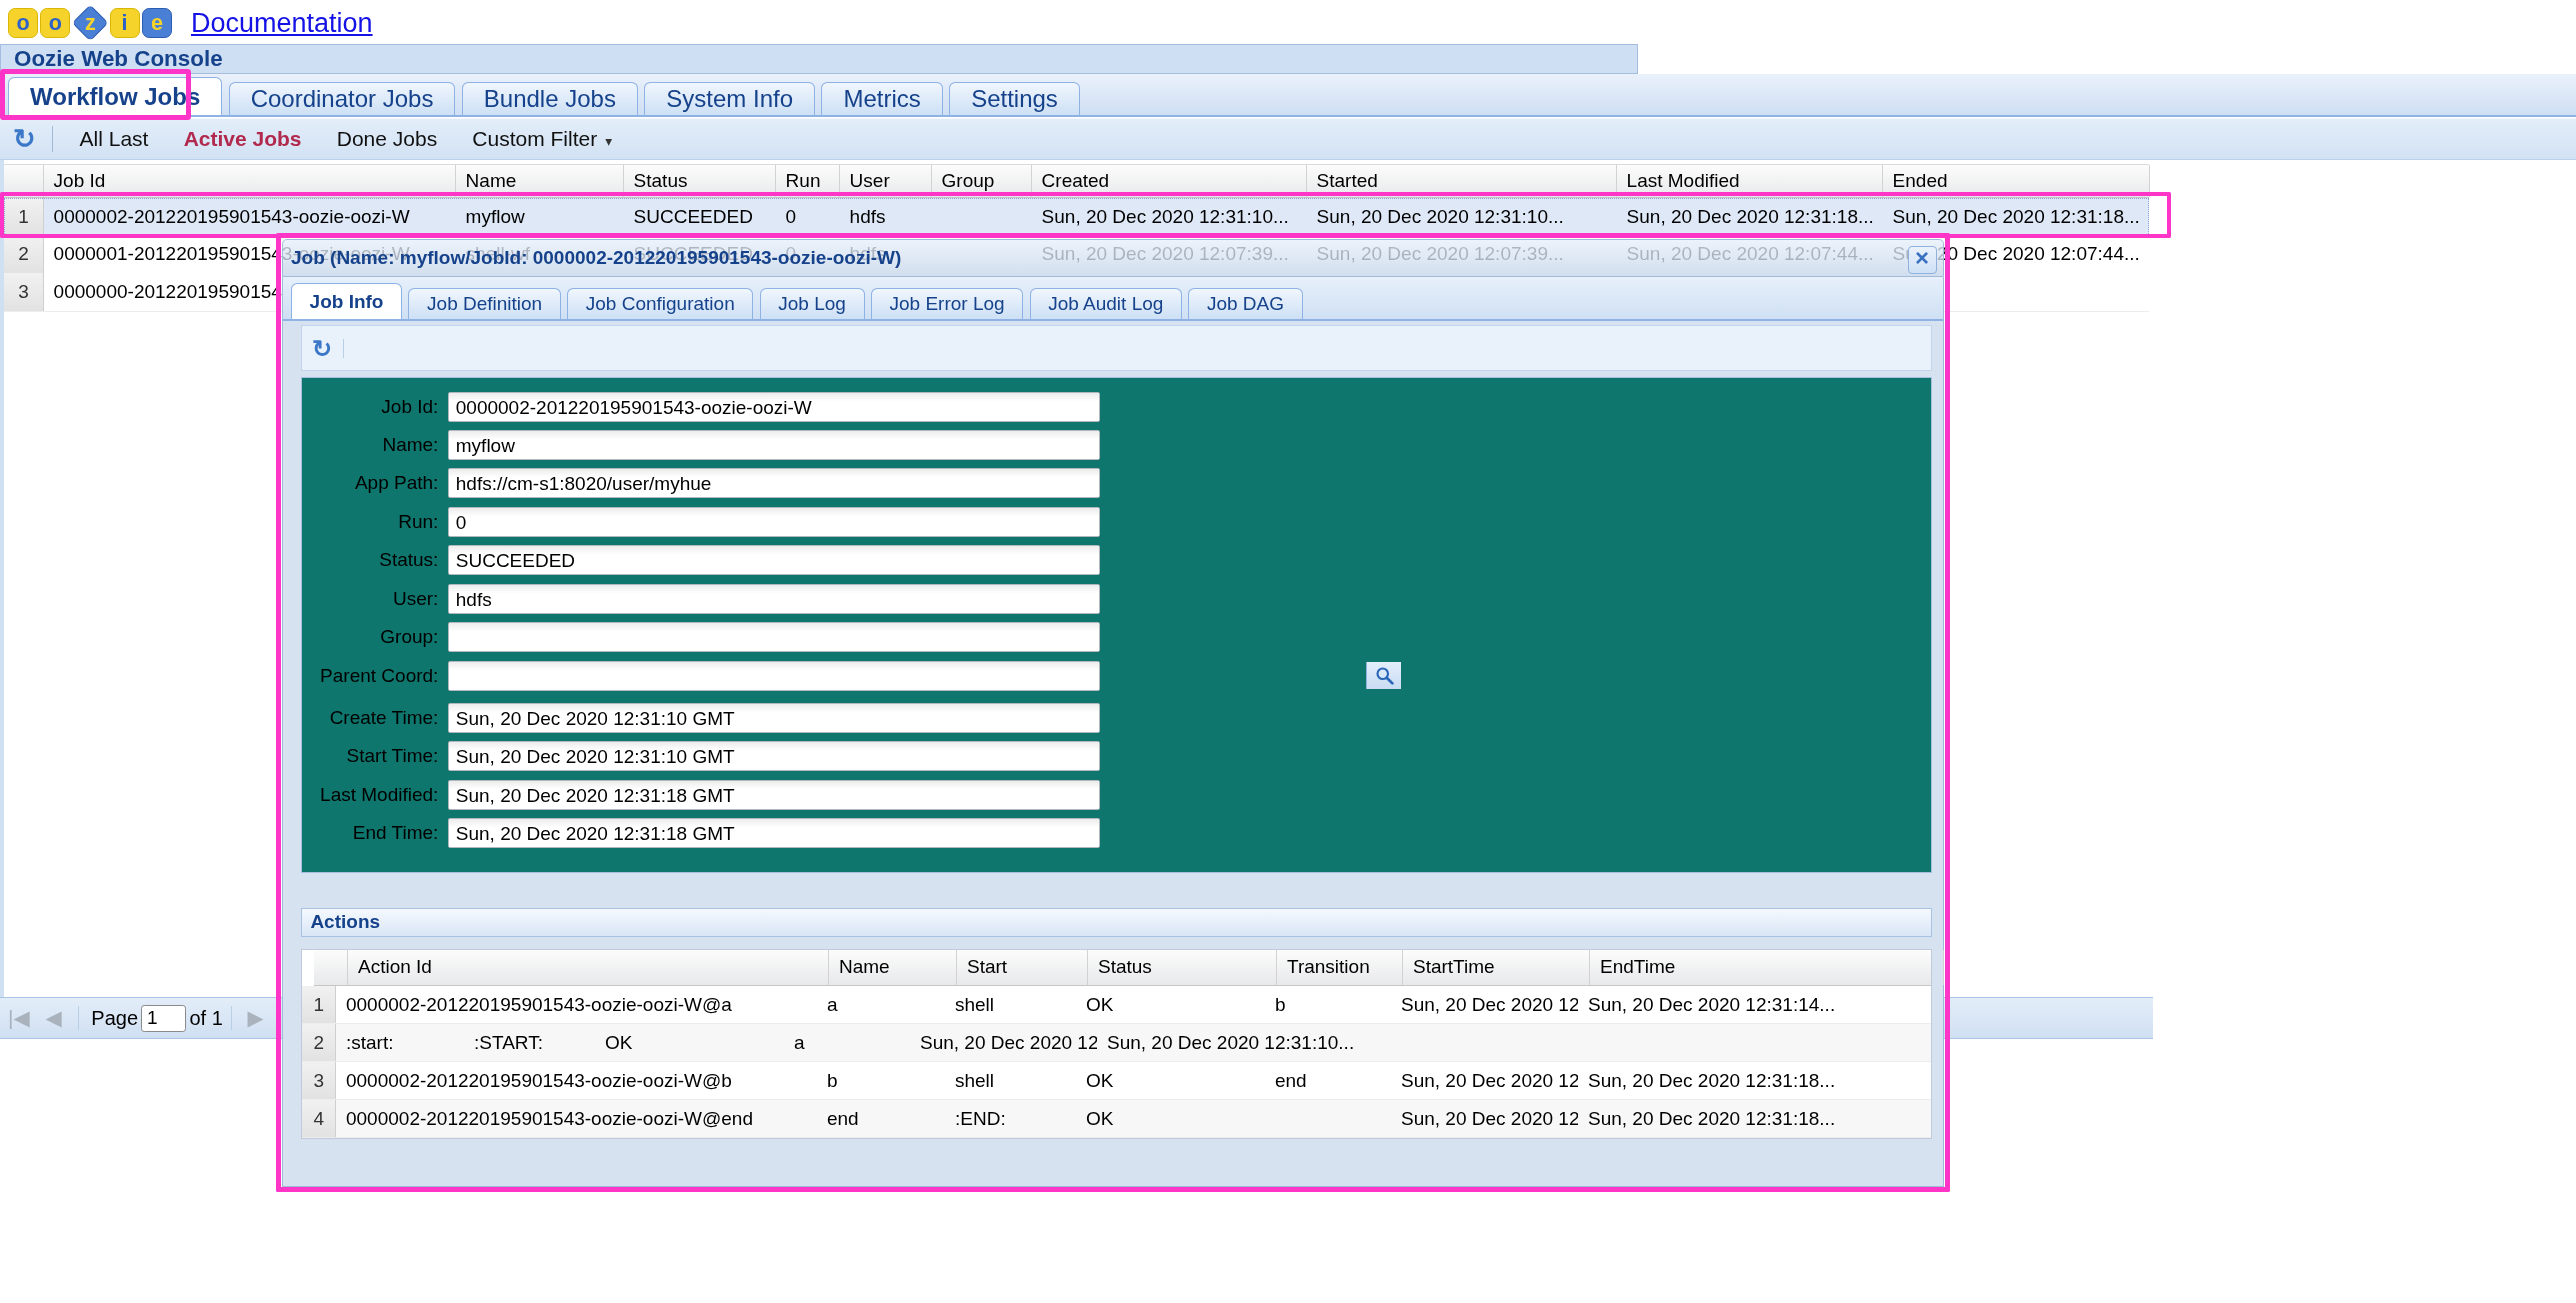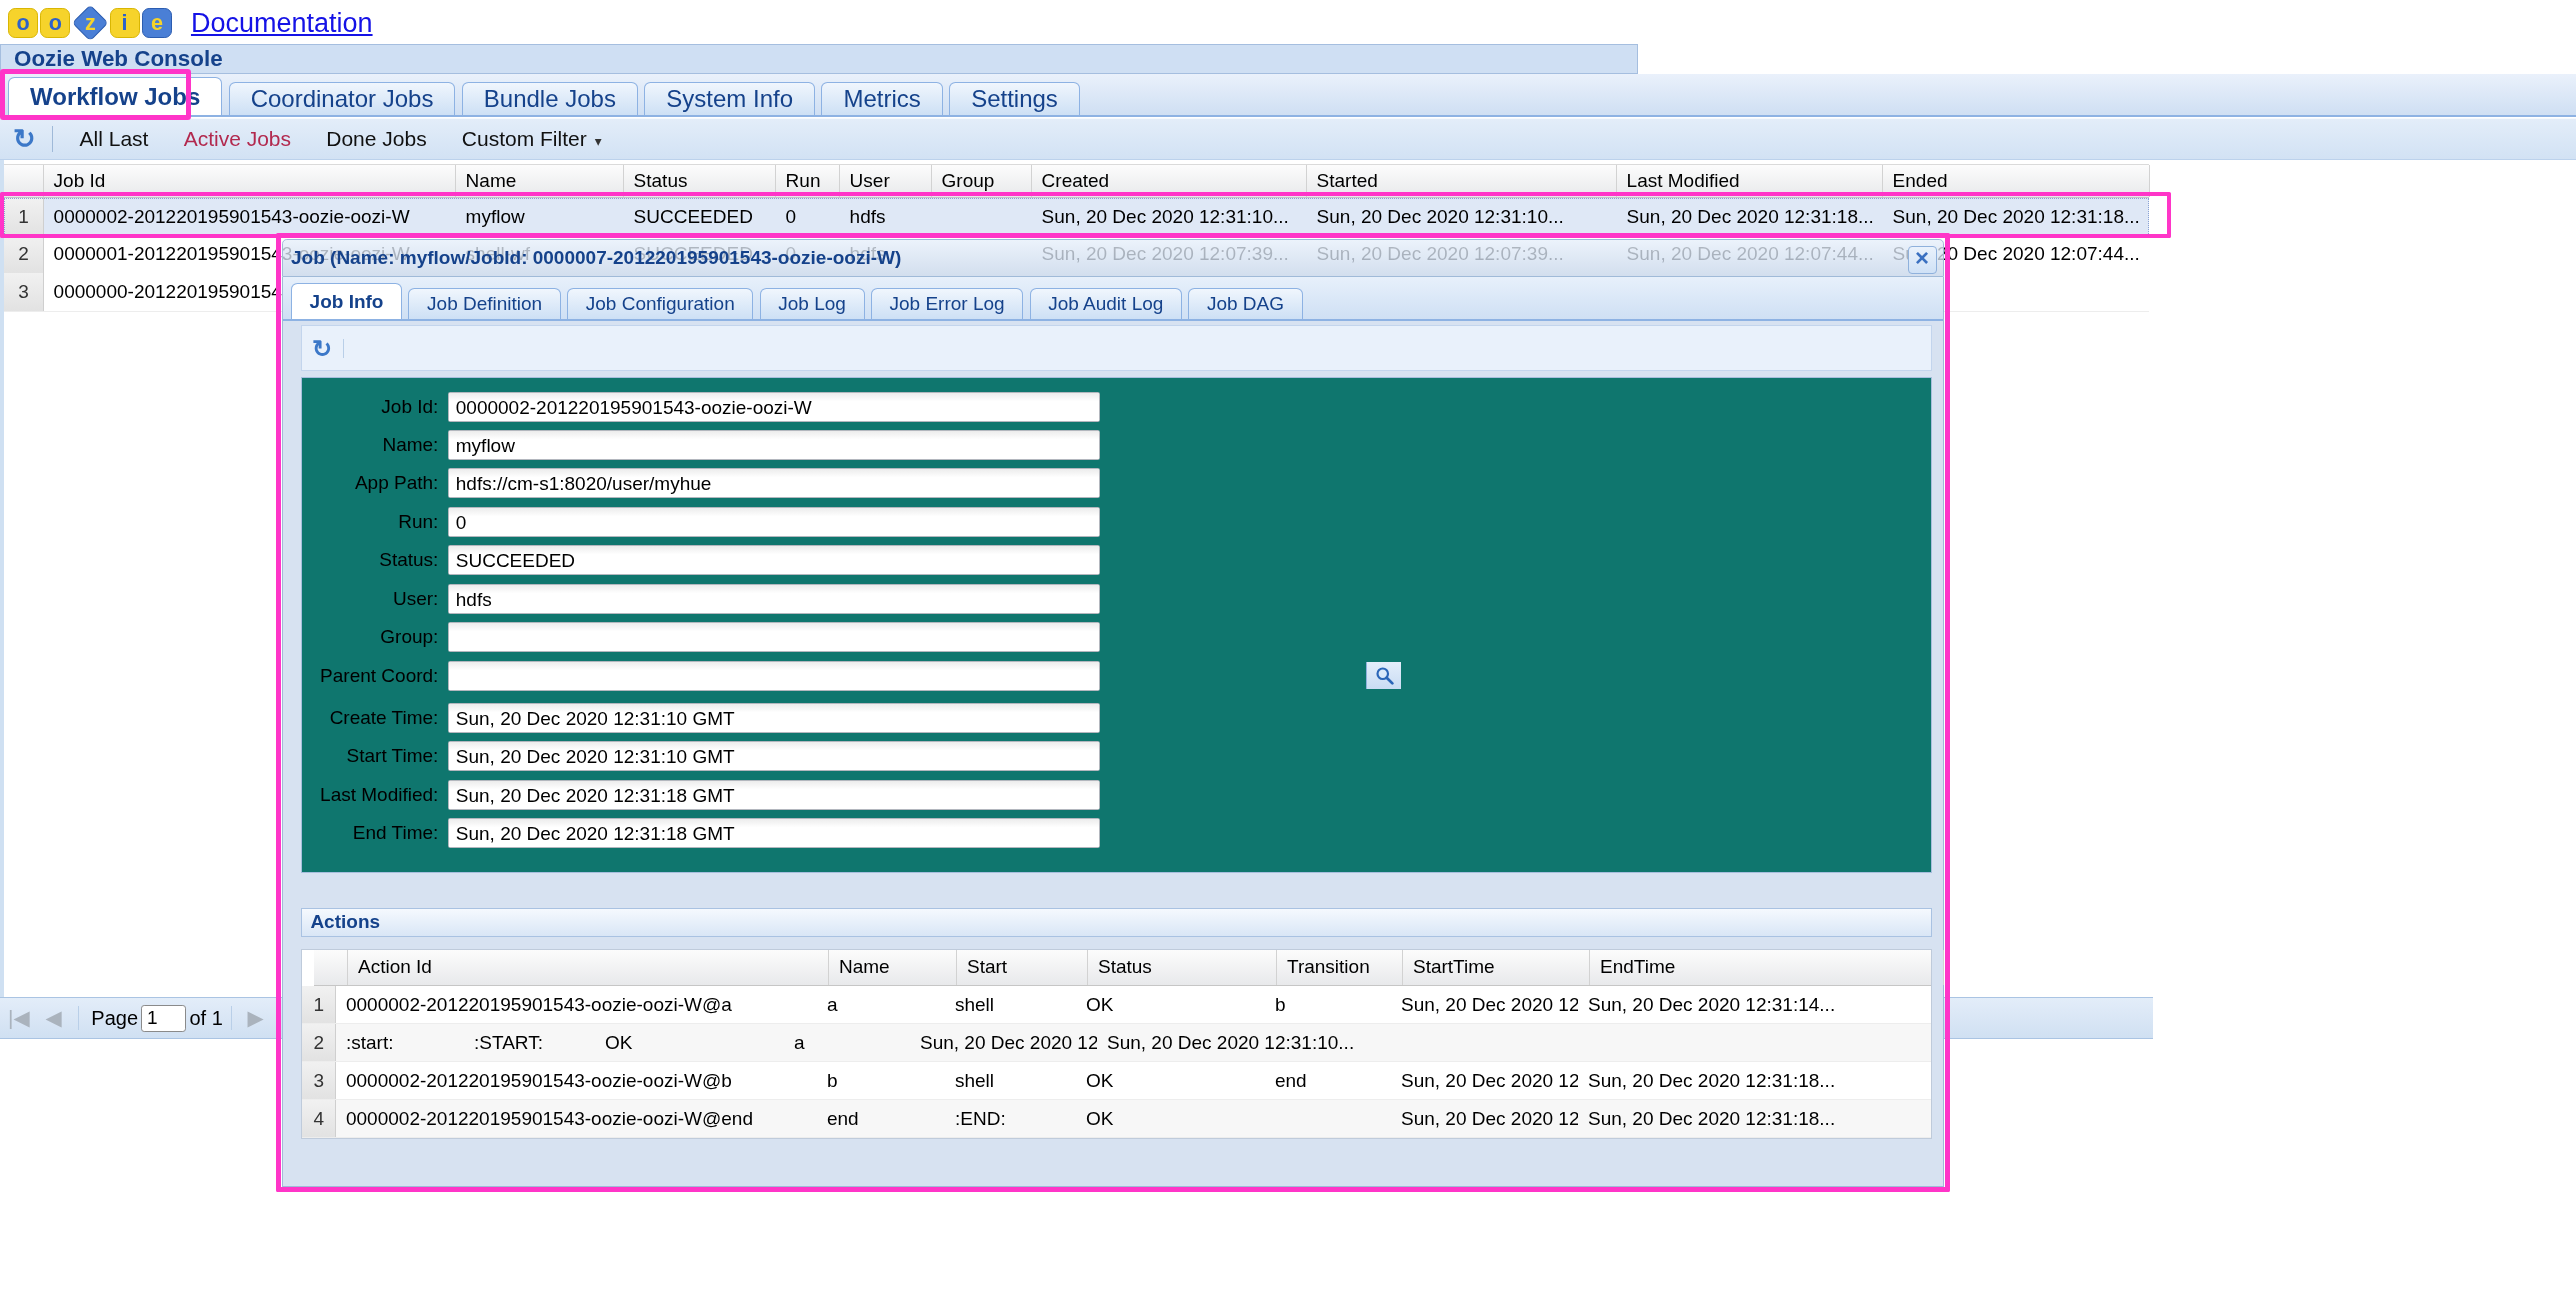--- a/index.html
+++ b/index.html
@@ -34,21 +34,21 @@
 
   
   .main-toolbar{position:absolute;left:0;top:118px;width:2576px;height:42px;
       background:linear-gradient(#e3edf9,#d2e2f4);border-top:1.6px solid #f6fafe;
       border-bottom:0.8px solid #bcd2ec;box-sizing:border-box;display:flex;align-items:center;
       font-size:21px;color:#111;}
   .refresh{color:#3c78c8;font-size:27px;font-weight:bold;line-height:27px;cursor:pointer;}
   .main-toolbar .refresh{margin:0 6.4px 0 13px;}
   .tb-sep{width:0.8px;height:26px;background:#9fb9d8;margin:0 9.6px;}
   .filter{margin:0 17.6px;cursor:pointer;white-space:nowrap;}
-  .filter.active-filter{color:#b2294e;font-weight:normal;}
+  .filter.active-filter{color:#b2294e;font-weight:bold;}
   .caret{font-size:13.6px;color:#333;margin-left:8px;}
 
   
   .panel-left{position:absolute;left:0;top:160px;width:4px;height:878px;background:#cfe0f2;}
   .gh{position:absolute;left:4px;top:164px;width:2145px;height:34px;display:flex;
       background:linear-gradient(#fcfcfc,#e8e9eb);border-top:0.8px solid #dadada;
       border-bottom:0.8px solid #c6c6c6;box-sizing:border-box;}
   .gh .c{border-right:0.8px solid #d2d2d2;line-height:32px;}
   .c{flex:none;padding-left:9.6px;font-size:19px;white-space:nowrap;overflow:hidden;box-sizing:border-box;color:#000;}
   .w-gut{width:40px;padding:0;text-align:center;}
@@ -232,21 +232,21 @@
     <span class="pg-sep"></span>
     <span style="margin-left:4.8px;">Page</span>
     <input class="page-input" value="1" style="">
     <span>of 1</span>
     <span class="pg-sep"></span>
     <span class="pg-ico">▶</span>
   </div>
 
   <div class="modal">
     <div class="m-header">
-      <span class="m-title">Job (Name: myflow/JobId: 0000007-201220195901543-oozie-oozi-W)</span>
+      <span class="m-title">Job (Name: myflow/JobId: 0000002-201220195901543-oozie-oozi-W)</span>
       <div class="m-close">×</div>
     </div>
     <div class="m-body">
       <div class="tabstrip" id="modal-tabstrip">
         <div class="tab active">Job Info</div>
         <div class="tab">Job Definition</div>
         <div class="tab">Job Configuration</div>
         <div class="tab">Job Log</div>
         <div class="tab">Job Error Log</div>
         <div class="tab">Job Audit Log</div>

